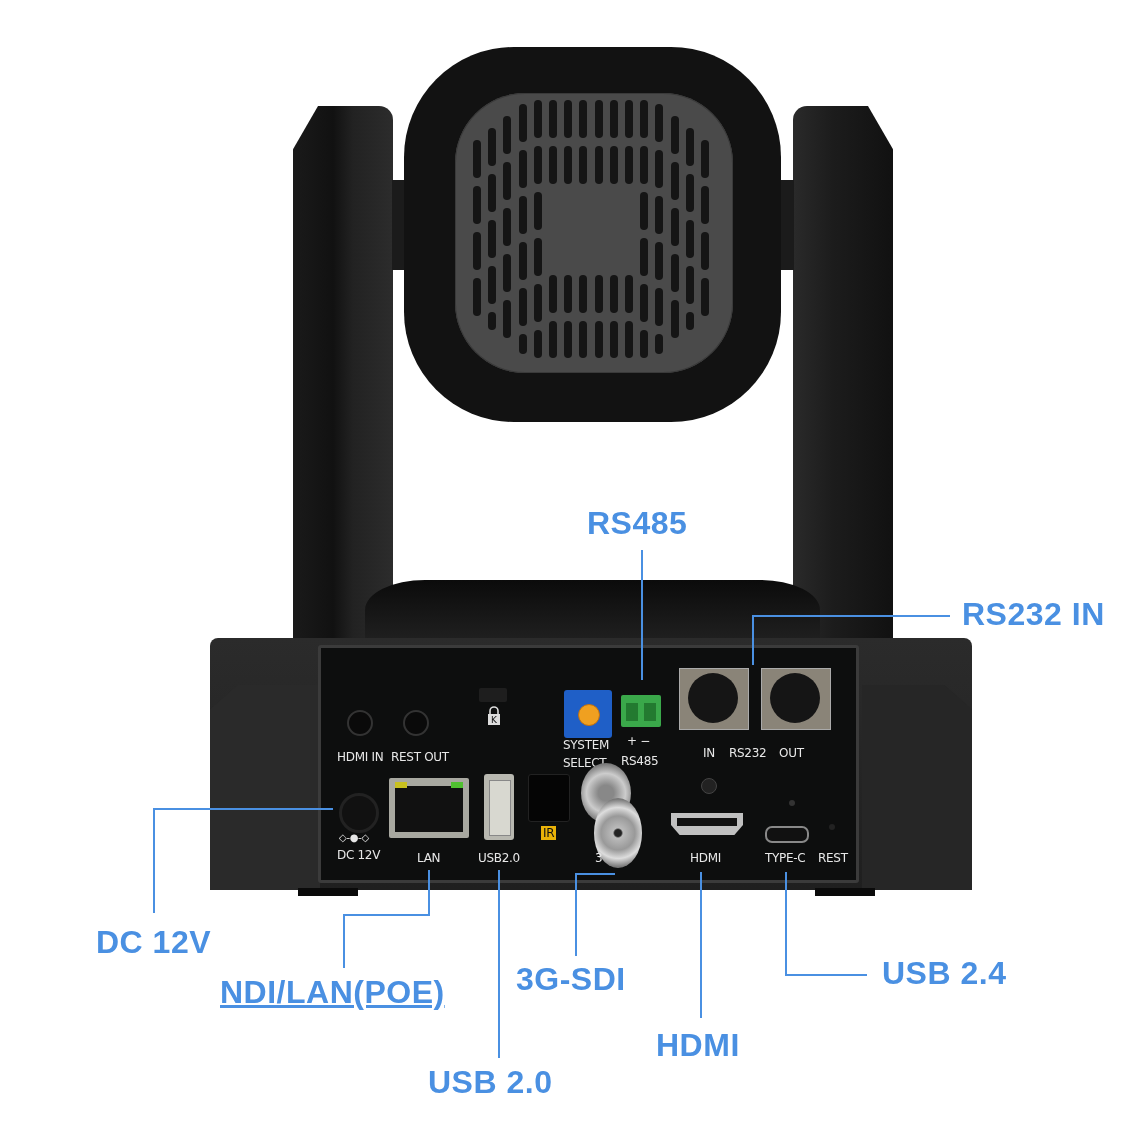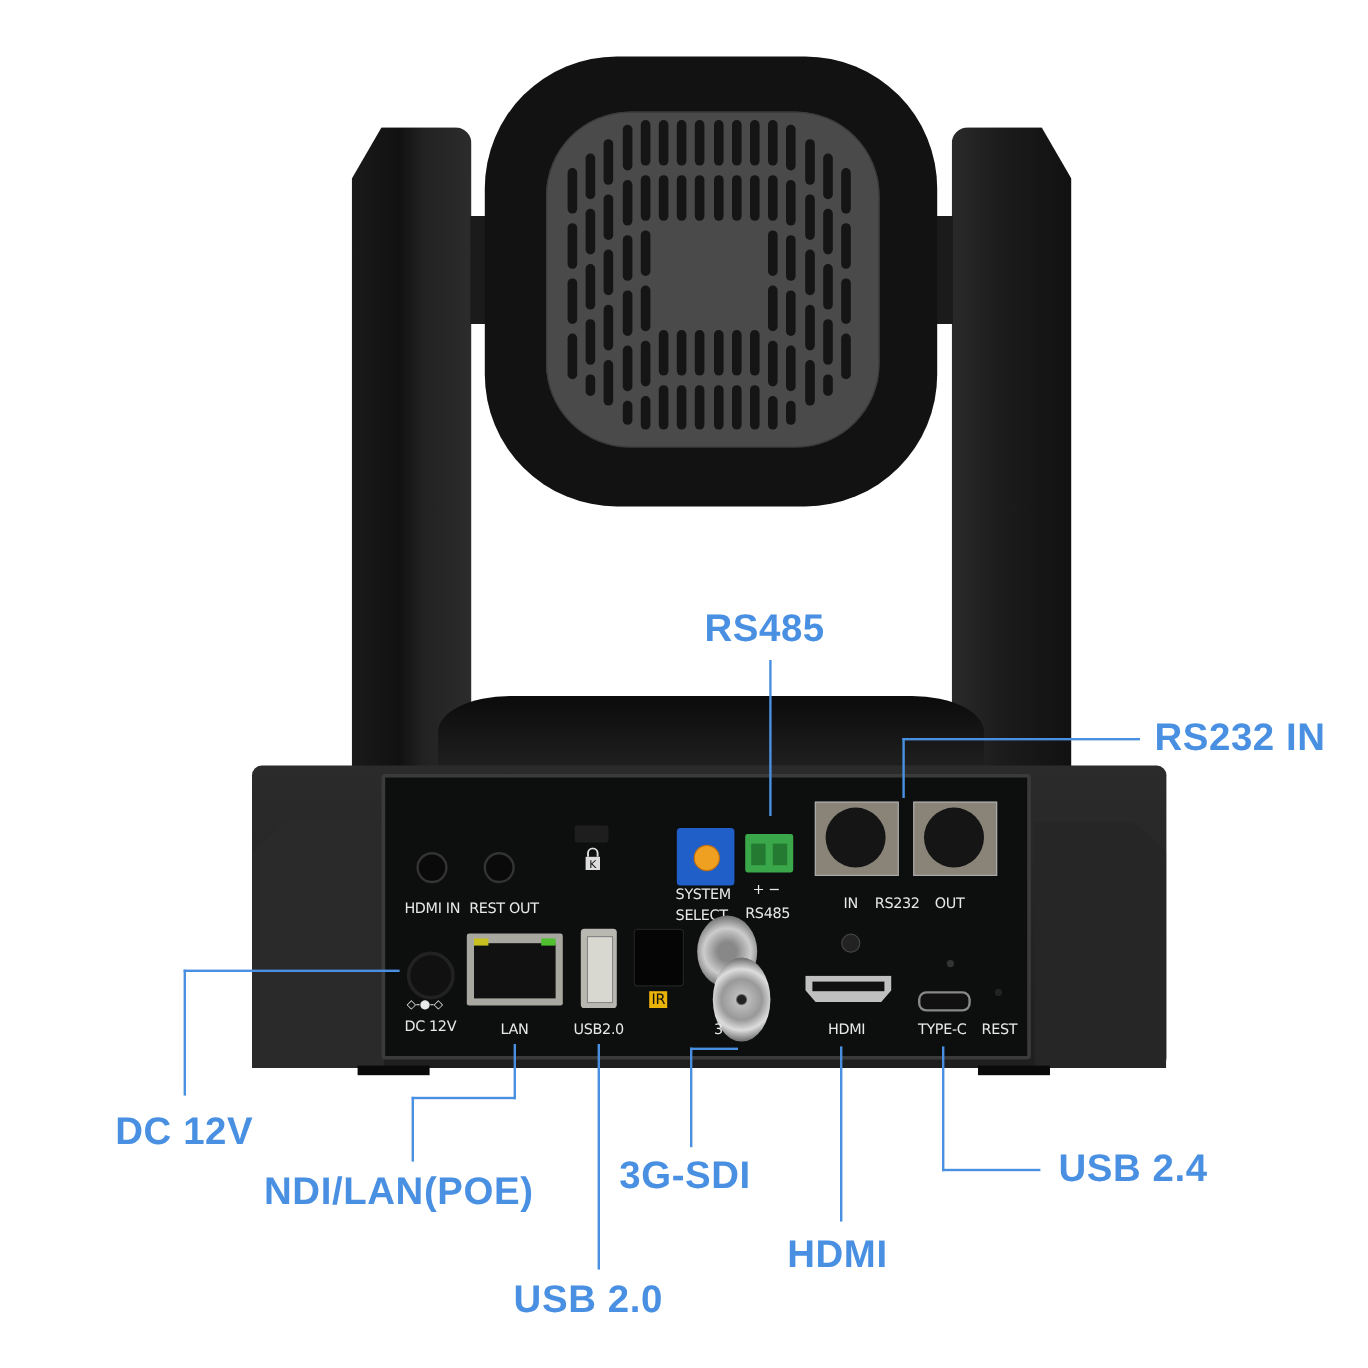--- a/index.html
+++ b/index.html
@@ -216,17 +216,17 @@
 <div class="line" style="left:575px;top:873px;width:2px;height:83px;"></div>
 
 <div class="line" style="left:700px;top:872px;width:2px;height:146px;"></div>
 
 <div class="line" style="left:785px;top:872px;width:2px;height:104px;"></div>
 <div class="line" style="left:785px;top:974px;width:82px;height:2px;"></div>
 
 <span class="callout" style="left:587px;top:505px;">RS485</span>
 <span class="callout" style="left:962px;top:596px;">RS232 IN</span>
 <span class="callout" style="left:96px;top:924px;">DC 12V</span>
-<span class="callout" style="left:220px;top:974px;">NDI/LAN(POE)</span>
+<span class="callout" style="left:220px;top:974px;text-decoration:underline;">NDI/LAN(POE)</span>
 <span class="callout" style="left:428px;top:1064px;">USB 2.0</span>
 <span class="callout" style="left:516px;top:961px;">3G-SDI</span>
 <span class="callout" style="left:656px;top:1027px;">HDMI</span>
 <span class="callout" style="left:882px;top:955px;">USB 2.4</span>
 
 </body></html>

